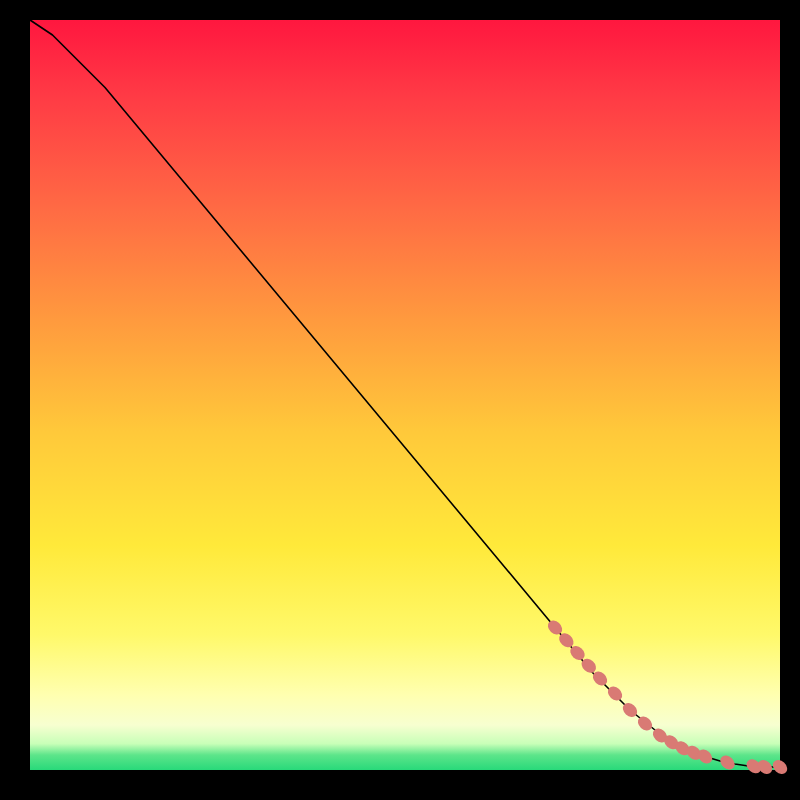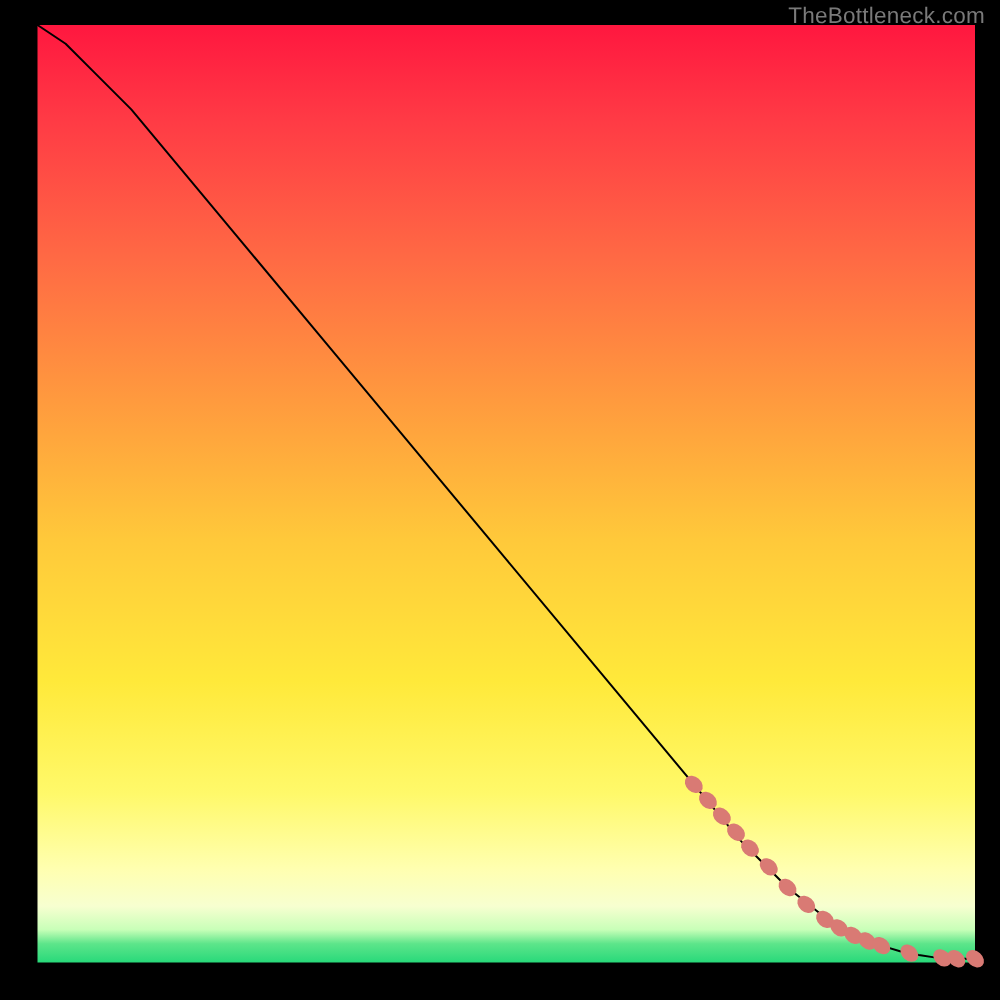--- a/index.html
+++ b/index.html
@@ -56,21 +56,20 @@
     top: 0;
     width: 750px;
     height: 750px;
     overflow: visible;
   }
 </style>
 </head>
 <body>
 
 <div class="stage">
-  <div class="watermark">TheBottleneck.com</div>
 
   <div class="plot">
     <svg class="overlay" viewBox="0 0 750 750" preserveAspectRatio="none">
       <path id="curve-path" fill="none" stroke-width="1.6" stroke-linecap="round" stroke-linejoin="round" d="M0.0 0.0 L22.5 15.0 L45.0 37.5 L75.0 67.5 L112.5 112.5 L150.0 157.5 L225.0 247.5 L300.0 337.5 L375.0 427.5 L450.0 517.5 L525.0 607.5 L562.5 652.5 L600.0 690.0 L637.5 720.0 L660.0 731.3 L675.0 736.5 L690.0 741.0 L705.0 744.0 L720.0 746.3 L735.0 747.0 L750.0 747.0" stroke="#000000"></path>
       <g id="markers-g">
           <ellipse cx="525.0" cy="607.5" rx="8" ry="6" transform="rotate(42 525.0 607.5)" fill="#d97a74" stroke="#c0645e" stroke-width="0"></ellipse>
           <ellipse cx="536.3" cy="620.3" rx="8" ry="6" transform="rotate(42 536.3 620.3)" fill="#d97a74" stroke="#c0645e" stroke-width="0"></ellipse>
           <ellipse cx="547.5" cy="633.0" rx="8" ry="6" transform="rotate(42 547.5 633.0)" fill="#d97a74" stroke="#c0645e" stroke-width="0"></ellipse>
           <ellipse cx="558.8" cy="645.8" rx="8" ry="6" transform="rotate(42 558.8 645.8)" fill="#d97a74" stroke="#c0645e" stroke-width="0"></ellipse>
           <ellipse cx="570.0" cy="658.5" rx="8" ry="6" transform="rotate(42 570.0 658.5)" fill="#d97a74" stroke="#c0645e" stroke-width="0"></ellipse>

